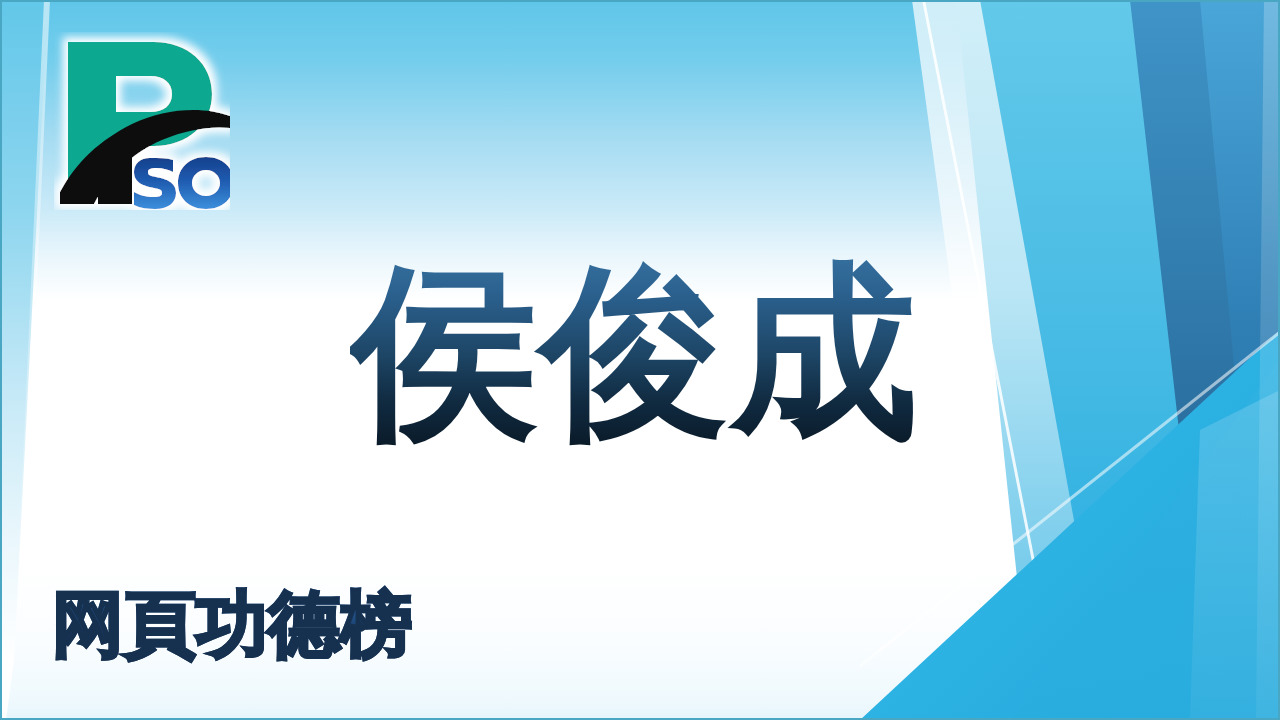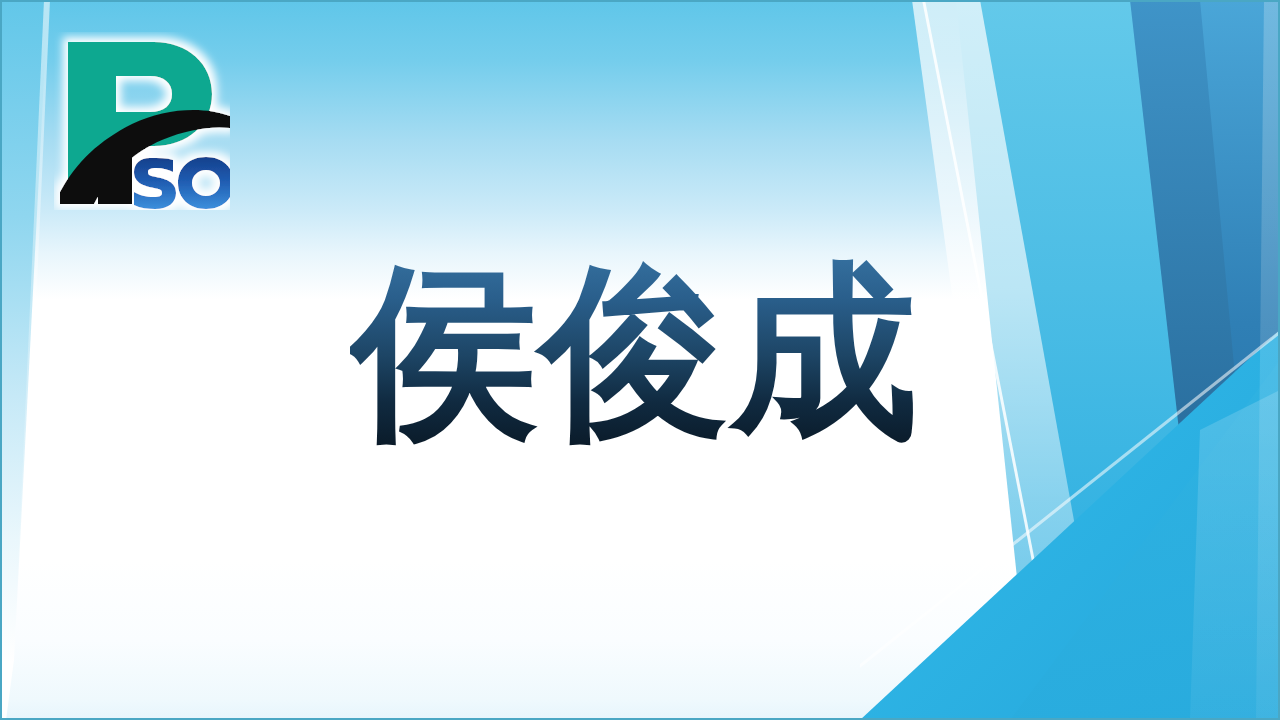--- a/index.html
+++ b/index.html
@@ -253,15 +253,18 @@
                    C169 177 180 166 180 151 C180 136 169 125 152 125 Z
                    M152 138 C160 138 166 144 166 151 C166 158 160 164 152 164
                    C144 164 138 158 138 151 C138 144 144 138 152 138 Z"></path>
         </g>
       </g>
     </svg>
   </div>
 
   <div class="title">侯俊成</div>
 
+  <div class="subtitle">
+    <span class="sub-fill">网頁功德榜</span>
+  </div>
 
   <div class="bg-frame"></div>
 </div>
 
 </body></html>

